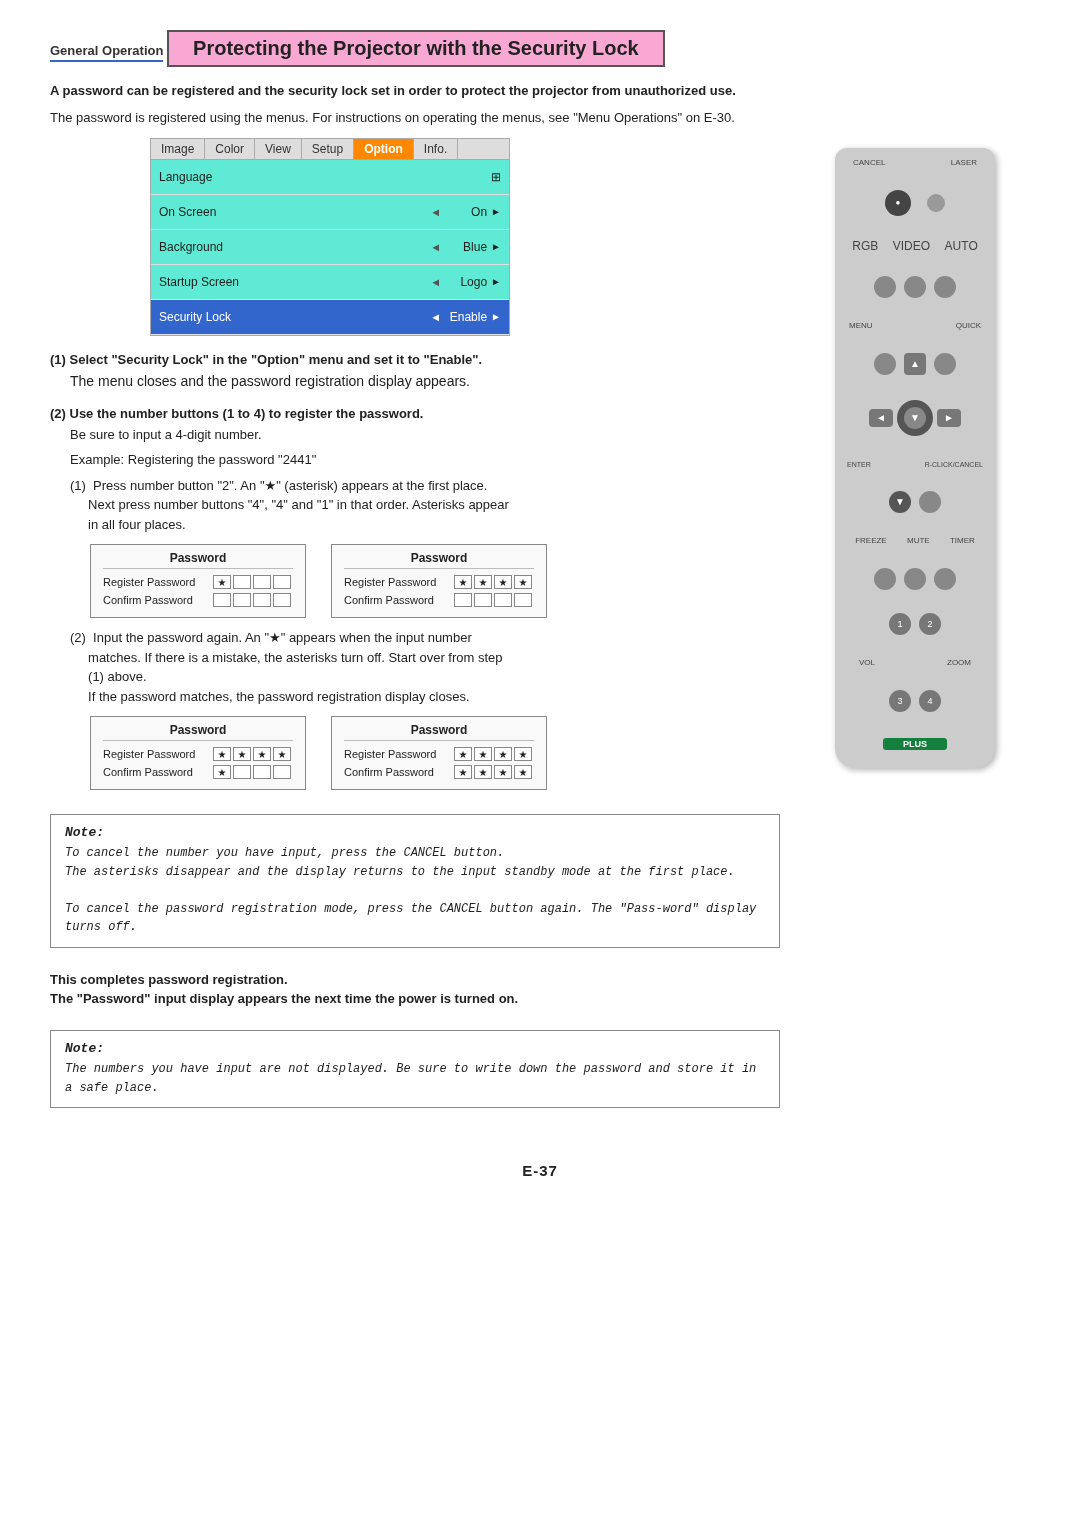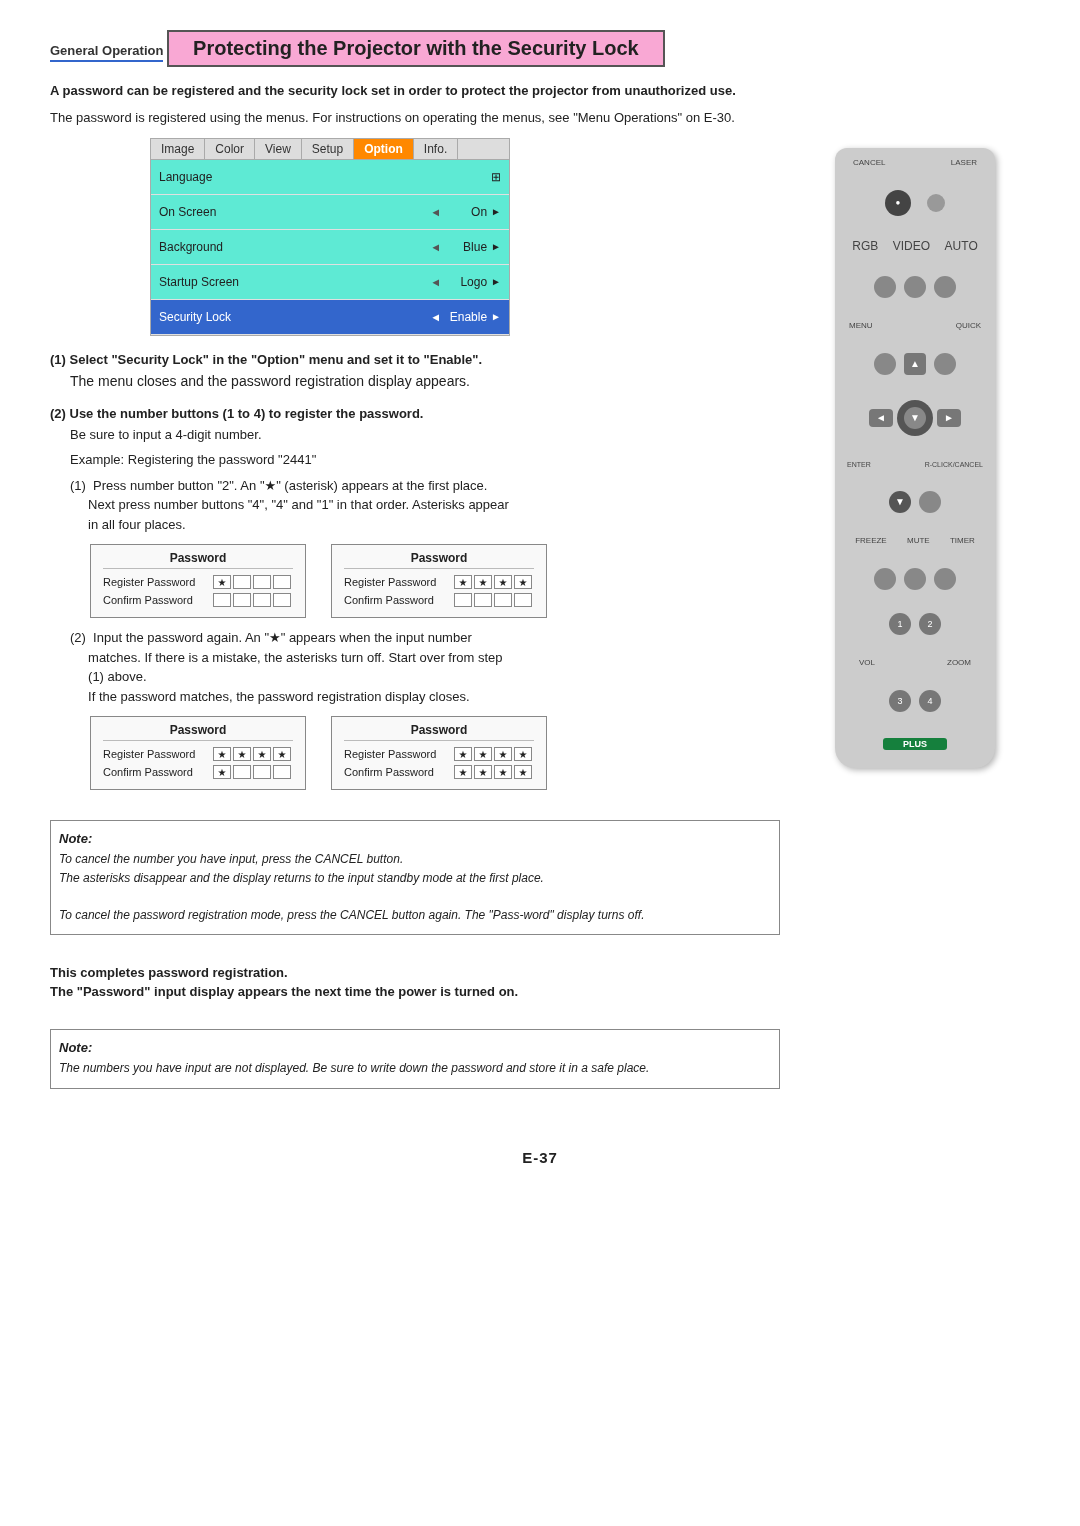--- a/index.html
+++ b/index.html
@@ -171,24 +171,25 @@
       text-align: center;
       font-size: 10px;
       line-height: 14px;
     }
     .pw-box.filled {
       background: #fff;
     }
     
     .note-box {
       border: 1px solid #888;
-      padding: 10px 8px;
-      margin: 30px 0;
+      padding: 10px 14px;
+      margin: 24px 0;
       background: #fff;
       font-size: 12px;
+      font-family: Liberation Mono, monospace;
     }
     .note-label {
       font-weight: bold;
       font-style: italic;
       font-size: 13px;
       margin-bottom: 4px;
     }
     .note-text {
       font-style: italic;
       line-height: 1.55;

